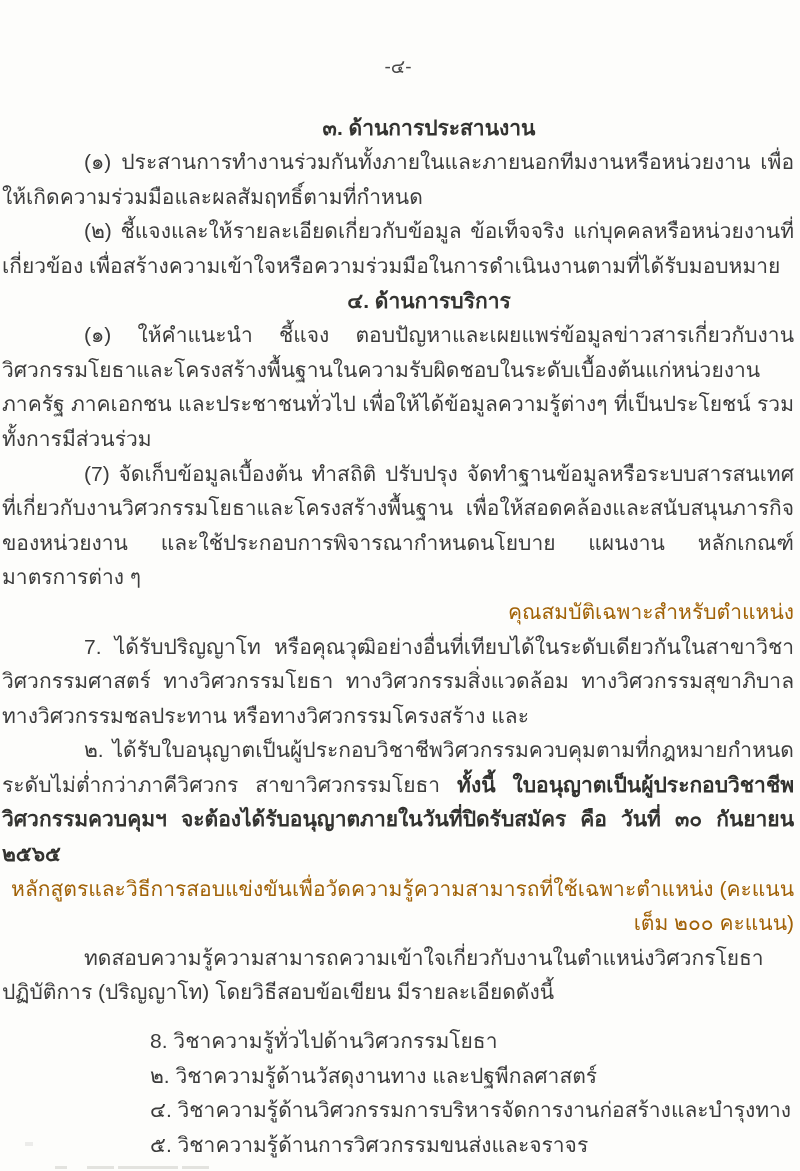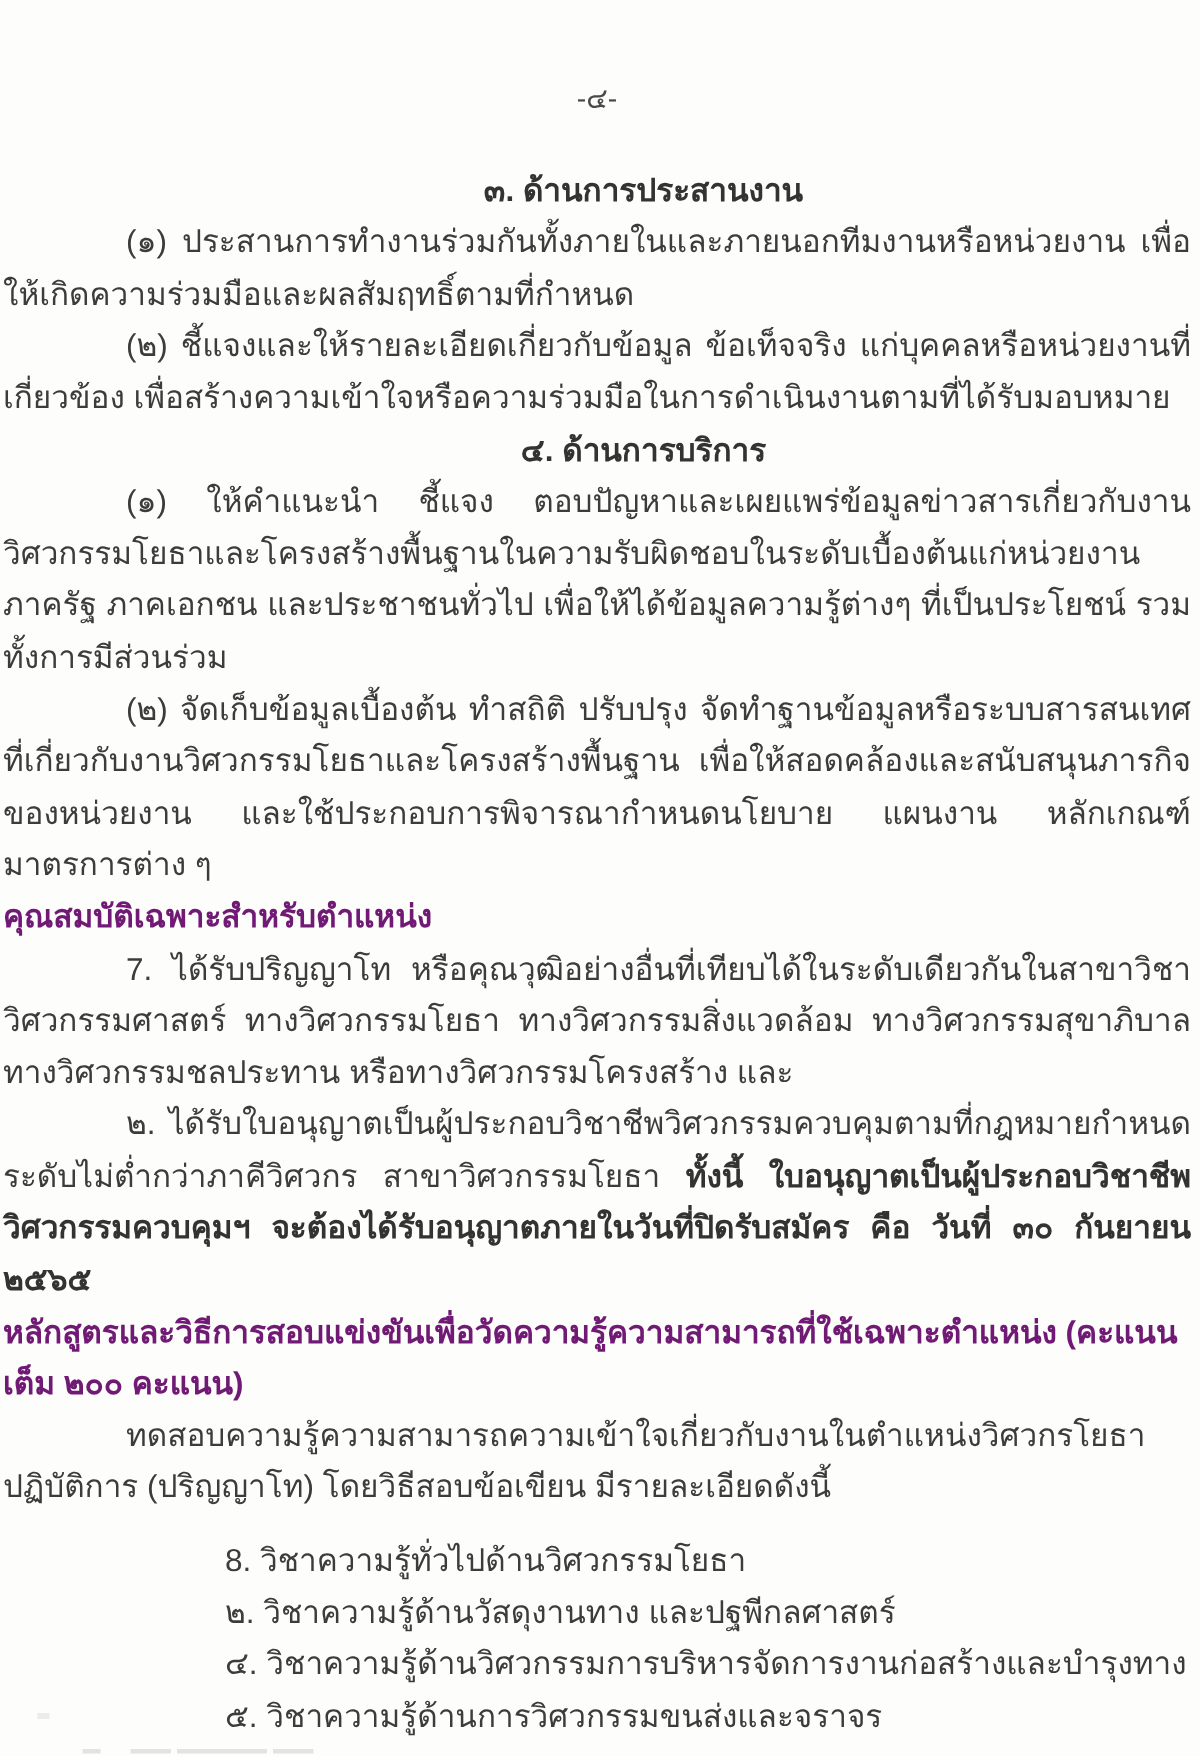--- a/index.html
+++ b/index.html
@@ -32,23 +32,23 @@
     font-weight: bold;
     color: #333330;
     margin-left: 62px;
     text-align: center;
   }
   .para {
     text-indent: 82px;
     text-align: justify;
   }
   .flush-heading {
-    font-weight: bold;
-    color: #701a75;
-    text-align: left;
+    font-weight: normal;
+    color: #a16207;
+    text-align: right;
   }
   .bold-inline {
     font-weight: bold;
     color: #333330;
   }
   .subjects {
     margin-top: 14px;
     margin-left: 148px;
   }
   .subject-line {
@@ -73,21 +73,21 @@
   <div class="content">
 
     <div class="page-number">-๔-</div>
 
     <div class="section-heading">๓. ด้านการประสานงาน</div>
     <div class="para">(๑) ประสานการทำงานร่วมกันทั้งภายในและภายนอกทีมงานหรือหน่วยงาน เพื่อให้เกิดความร่วมมือและผลสัมฤทธิ์ตามที่กำหนด</div>
     <div class="para">(๒) ชี้แจงและให้รายละเอียดเกี่ยวกับข้อมูล ข้อเท็จจริง แก่บุคคลหรือหน่วยงานที่เกี่ยวข้อง เพื่อสร้างความเข้าใจหรือความร่วมมือในการดำเนินงานตามที่ได้รับมอบหมาย</div>
 
     <div class="section-heading">๔. ด้านการบริการ</div>
     <div class="para">(๑) ให้คำแนะนำ ชี้แจง ตอบปัญหาและเผยแพร่ข้อมูลข่าวสารเกี่ยวกับงานวิศวกรรมโยธาและโครงสร้างพื้นฐานในความรับผิดชอบในระดับเบื้องต้นแก่หน่วยงานภาครัฐ ภาคเอกชน และประชาชนทั่วไป เพื่อให้ได้ข้อมูลความรู้ต่างๆ ที่เป็นประโยชน์ รวมทั้งการมีส่วนร่วม</div>
-    <div class="para">(๒) จัดเก็บข้อมูลเบื้องต้น ทำสถิติ ปรับปรุง จัดทำฐานข้อมูลหรือระบบสารสนเทศที่เกี่ยวกับงานวิศวกรรมโยธาและโครงสร้างพื้นฐาน เพื่อให้สอดคล้องและสนับสนุนภารกิจของหน่วยงาน และใช้ประกอบการพิจารณากำหนดนโยบาย แผนงาน หลักเกณฑ์ มาตรการต่าง ๆ</div>
+    <div class="para">(7) จัดเก็บข้อมูลเบื้องต้น ทำสถิติ ปรับปรุง จัดทำฐานข้อมูลหรือระบบสารสนเทศที่เกี่ยวกับงานวิศวกรรมโยธาและโครงสร้างพื้นฐาน เพื่อให้สอดคล้องและสนับสนุนภารกิจของหน่วยงาน และใช้ประกอบการพิจารณากำหนดนโยบาย แผนงาน หลักเกณฑ์ มาตรการต่าง ๆ</div>
 
     <div class="flush-heading">คุณสมบัติเฉพาะสำหรับตำแหน่ง</div>
     <div class="para">7. ได้รับปริญญาโท หรือคุณวุฒิอย่างอื่นที่เทียบได้ในระดับเดียวกันในสาขาวิชาวิศวกรรมศาสตร์ ทางวิศวกรรมโยธา ทางวิศวกรรมสิ่งแวดล้อม ทางวิศวกรรมสุขาภิบาล ทางวิศวกรรมชลประทาน หรือทางวิศวกรรมโครงสร้าง และ</div>
     <div class="para"><span>๒. ได้รับใบอนุญาตเป็นผู้ประกอบวิชาชีพวิศวกรรมควบคุมตามที่กฎหมายกำหนด ระดับไม่ต่ำกว่าภาคีวิศวกร สาขาวิศวกรรมโยธา </span><span class="bold-inline">ทั้งนี้ ใบอนุญาตเป็นผู้ประกอบวิชาชีพวิศวกรรมควบคุมฯ จะต้องได้รับอนุญาตภายในวันที่ปิดรับสมัคร คือ วันที่ ๓๐ กันยายน ๒๕๖๕</span></div>
 
     <div class="flush-heading">หลักสูตรและวิธีการสอบแข่งขันเพื่อวัดความรู้ความสามารถที่ใช้เฉพาะตำแหน่ง (คะแนนเต็ม ๒๐๐ คะแนน)</div>
     <div class="para">ทดสอบความรู้ความสามารถความเข้าใจเกี่ยวกับงานในตำแหน่งวิศวกรโยธาปฏิบัติการ (ปริญญาโท) โดยวิธีสอบข้อเขียน มีรายละเอียดดังนี้</div>
 
     <div class="subjects">
       <div class="subject-line">8. วิชาความรู้ทั่วไปด้านวิศวกรรมโยธา</div>

